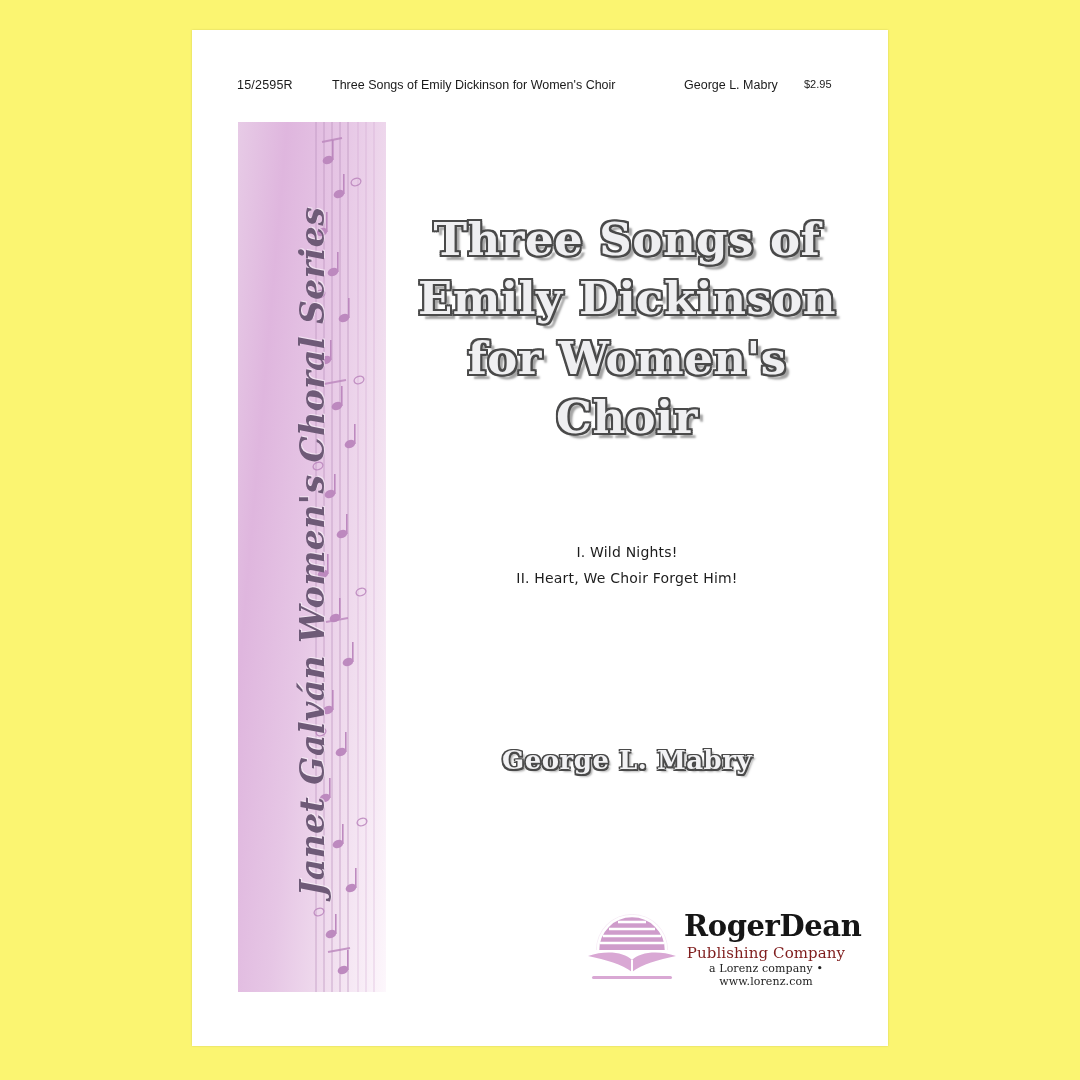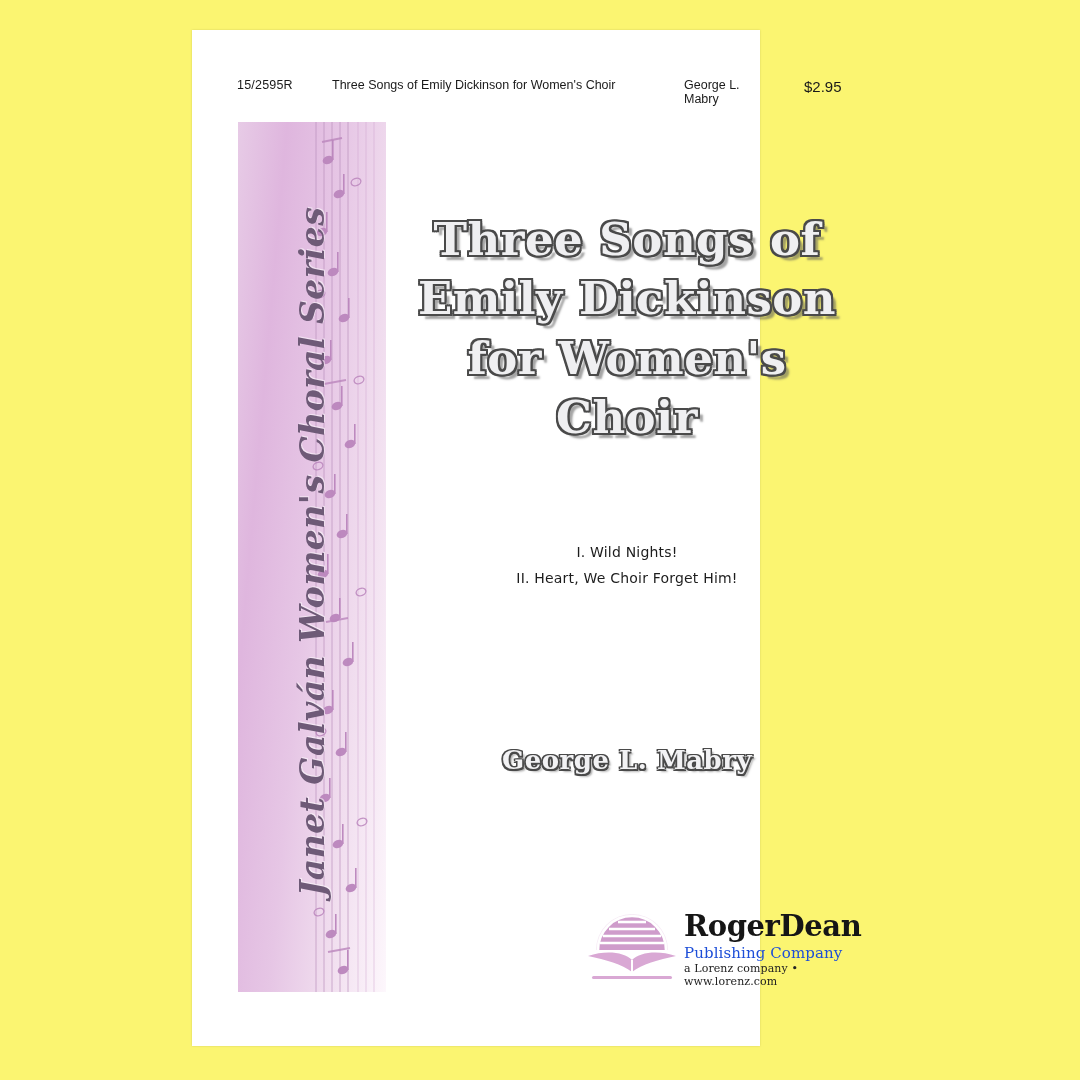--- a/index.html
+++ b/index.html
@@ -11,21 +11,21 @@
     height: 1080px;
     background: #fbf571;
     font-family: "Liberation Sans", sans-serif;
     overflow: hidden;
   }
 
   .page-wrap {
     position: absolute;
     left: 192px;
     top: 30px;
-    width: 568px;
+    width: 696px;
     height: 1016px;
     background: #ffffff;
     box-shadow: 0 0 2px rgba(0,0,0,0.15);
   }
 
   
   .header {
     position: absolute;
     left: 0;
     top: 48px;
@@ -51,21 +51,21 @@
     position: absolute;
     left: 492px;
     top: 0;
     font-size: 12.5px;
     color: #1a1a1a;
   }
   .hdr-price {
     position: absolute;
     left: 612px;
     top: 0;
-    font-size: 15px;
+    font-size: 11px;
     color: #1a1a1a;
     text-align: right;
   }
   .hdr-voicing {
     position: absolute;
     left: 0;
     top: 20px;
     width: 100%;
     text-align: center;
     font-size: 12.5px;
@@ -190,33 +190,34 @@
     left: 0;
     top: 0;
     width: 96px;
     height: 82px;
   }
   .logo-text {
     position: absolute;
     left: 100px;
     top: 2px;
     width: 164px;
+    text-align: center;
   }
   .logo-name {
     font-family: "DejaVu Serif", serif;
     font-weight: bold;
     font-size: 29px;
     color: #161616;
     letter-spacing: -0.4px;
     line-height: 1;
   }
   .logo-sub {
     font-family: "DejaVu Serif", serif;
     font-size: 15px;
-    color: #1d4ed8;
+    color: #7f1d1d;
     letter-spacing: 0.1px;
     margin-top: 3px;
   }
   .logo-fine {
     font-family: "DejaVu Serif", serif;
     font-size: 11px;
     color: #222;
     margin-top: 0;
     letter-spacing: 0.1px;
   }

